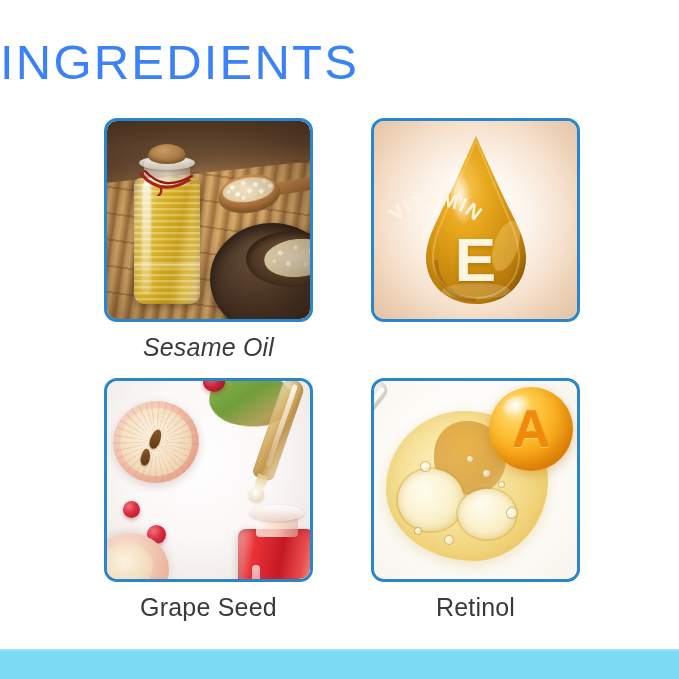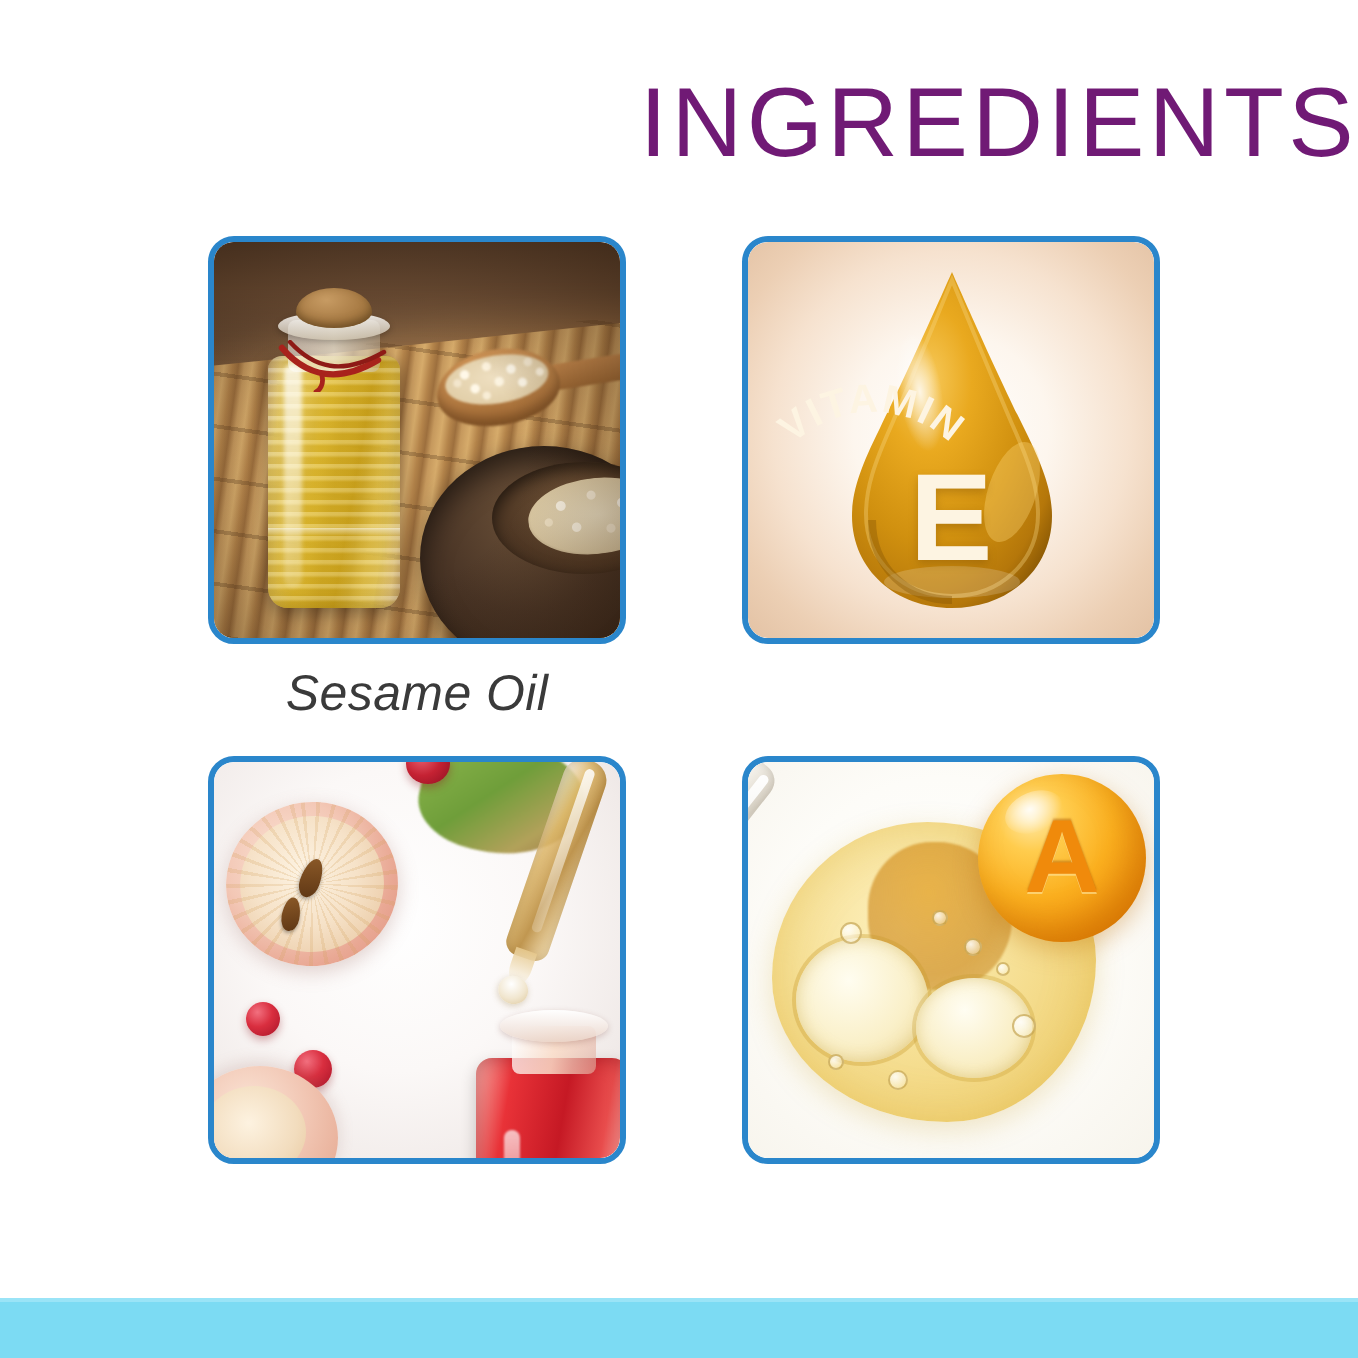--- a/index.html
+++ b/index.html
@@ -10,25 +10,25 @@
     font-family:"Liberation Sans", sans-serif;
     overflow:hidden;
     position:relative;
   }
   .page{position:relative;width:679px;height:679px;background:#fff;}
 
   
   .page-title{
     position:absolute;
     left:0;top:38px;width:679px;
-    text-align:right;
+    text-align:left;
     font-size:49px;
     font-weight:300;
     letter-spacing:2.2px;
-    color:#701a75;
+    color:#3b82f6;
     line-height:1;
     font-family:"Liberation Sans", sans-serif;
     -webkit-font-smoothing:antialiased;
   }
 
   
   .grid{
     position:absolute;
     left:104px;top:118px;
     width:476px;
@@ -587,20 +587,21 @@
 
           <div class="redbottle">
             <div class="rb-body">
               <div class="rb-gloss"></div>
             </div>
             <div class="rb-neck"></div>
             <div class="rb-lip"></div>
           </div>
         </div>
       </div>
+      <div class="caption">Grape Seed</div>
     </div>
 
     <div class="cell cell-3">
       <div class="card">
         <div class="card-inner">
           <div class="ret-bg"></div>
 
           <div class="oil-pool">
             <div class="pool-amber"></div>
             <div class="pool-b1"></div>
@@ -620,18 +621,19 @@
             </div>
 
           </div>
 
           <div class="sphere-a">
             <div class="sphere-letter">A</div>
             <div class="sphere-hl"></div>
           </div>
         </div>
       </div>
+      <div class="caption">Retinol</div>
     </div>
 
   </div>
 
   <div class="bottom-bar"></div>
 </div>
 
 </body></html>

